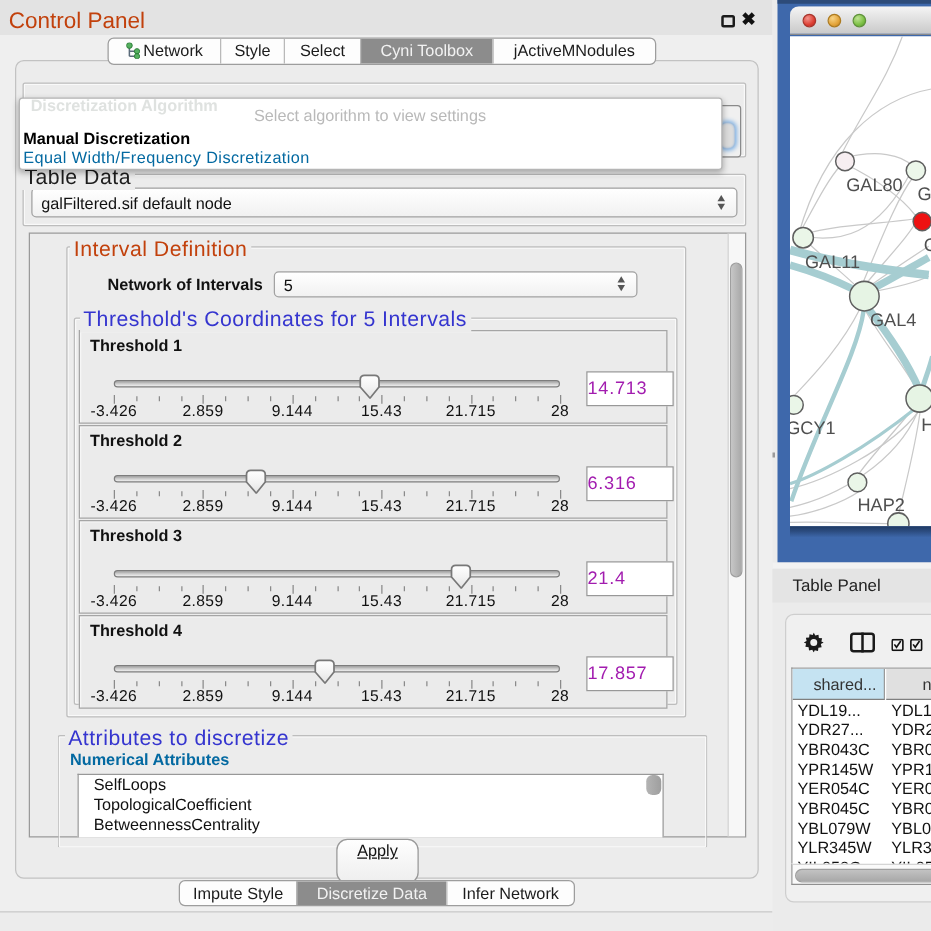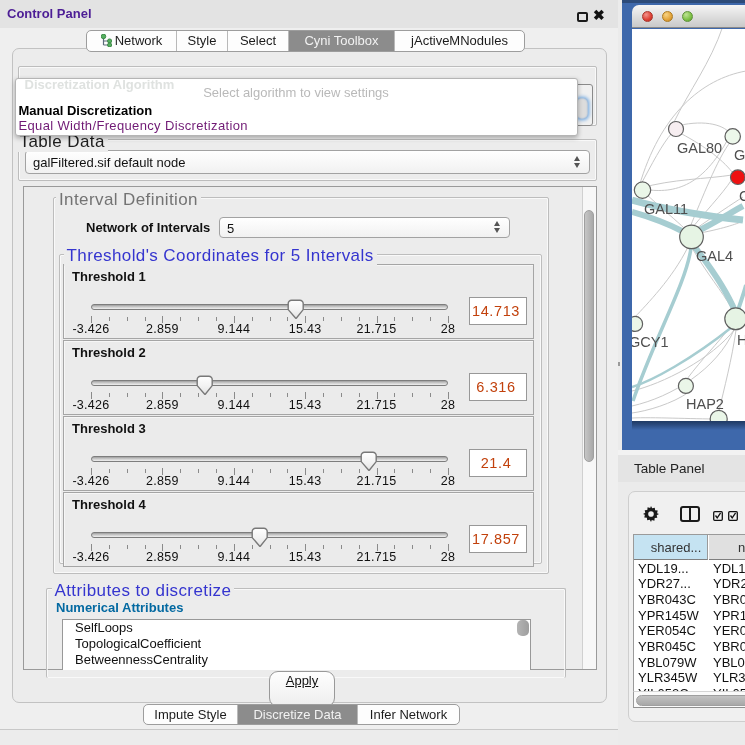--- a/index.html
+++ b/index.html
@@ -1,49 +1,49 @@
 <!DOCTYPE html>
 <html><head><meta charset="utf-8">
 <style>
 * { margin:0; padding:0; box-sizing:border-box; }
 html,body { width:745px; height:745px; background:#ececec; font-family:"Liberation Sans", sans-serif; overflow:hidden; }
 .abs { position:absolute; }
 #dock { position:absolute; left:0; top:0; width:618px; height:730px; background:#efefef; border-bottom:1px solid #c8c8c8; }
 #dock-title { position:absolute; left:0; top:0; width:618px; height:28px; background:#e3e3e3; }
-#dock-title span { position:absolute; left:7px; top:6px; font-size:13px; color:#4c1d95;font-weight:bold; }
+#dock-title span { position:absolute; left:7px; top:6px; font-size:18px; color:#c2410c; }
 #float-ic { position:absolute; left:577px; top:12px; width:11px; height:10px; border:2px solid #1a1a1a; border-radius:2px; }
 #close-ic { position:absolute; left:593px; top:7px; font-size:14px; font-weight:bold; color:#111; }
 #content { position:absolute; left:12px; top:48px; width:595px; height:655px; background:#ececec; border:1px solid #c2c2c2; border-radius:7px; }
 #tabs { position:absolute; left:86px; top:30px; height:22px; display:flex; background:#fdfdfd; border:1px solid #9d9d9d; border-radius:5px; overflow:hidden; z-index:5; }
 #tabs .tab { font-size:13px; color:#1c1c1c; line-height:20px; border-left:1px solid #b9b9b9; white-space:nowrap; text-align:center; }
 #tabs .tab:first-child { border-left:none; }
 #tabs .sel { background:#8c8c8c; color:#f2f2f2; }
 #popup { position:absolute; left:14.5px; top:78px; width:563px; height:58px; background:#fff; border:1px solid #b5b5b5; border-radius:3px; box-shadow:0 2px 5px rgba(0,0,0,0.3); z-index:20; }
 #popup .ghost { position:absolute; left:9px; top:-2px; font-size:13px; font-weight:bold; color:#dfe2e0; }
 #popup .r1 { position:absolute; left:0; right:0; top:5.5px; text-align:center; font-size:13px; color:#b9b9b9; }
 #popup .r2 { position:absolute; left:3px; top:23.5px; font-size:13px; font-weight:bold; color:#000; }
-#popup .r3 { position:absolute; left:3px; top:38.5px; font-size:13px; color:#701a75; letter-spacing:0.35px; }
+#popup .r3 { position:absolute; left:3px; top:38.5px; font-size:13px; color:#0369a1; letter-spacing:0.35px; }
 #combofrag { position:absolute; left:573px; top:84px; width:20px; height:42px; border:1px solid #8a8a8a; border-radius:3px; background:#f0f0f0; z-index:10; }
 #combofrag .bluep { position:absolute; right:4px; top:13px; width:12px; height:21px; border-radius:5px; background:#dcdcdc; box-shadow:0 0 3.5px 1.5px #7fb0e2, inset 0 0 2px #5a96d8; }
 .group { position:absolute; border:1px solid #bdbdbd; border-radius:2px; box-shadow:inset 0 0 0 1px rgba(255,255,255,0.7); }
 .gtitle { position:absolute; font-size:17px; letter-spacing:0.4px; background:#ececec; padding:0 3px; white-space:nowrap; z-index:2; }
 .combo { position:absolute; background:linear-gradient(#ffffff,#f1f1f1); border:1px solid #a2a2a2; border-radius:4px; font-size:13px; color:#111; }
 .combo .ctext { position:absolute; left:7px; top:3px; }
 .arrows { position:absolute; right:7px; top:50%; margin-top:-7px; width:9px; height:14px; }
 .arrows:before { content:""; position:absolute; left:1px; top:1px; border-left:3.5px solid transparent; border-right:3.5px solid transparent; border-bottom:5px solid #555; }
 .arrows:after { content:""; position:absolute; left:1px; bottom:1px; border-left:3.5px solid transparent; border-right:3.5px solid transparent; border-top:5px solid #555; }
 #scrollpane { position:absolute; left:23px; top:186px; width:574px; height:484px; border:1px solid #9a9a9a; background:#ececec; }
 #vscroll { position:absolute; left:582px; top:187px; width:14px; height:482px; background:#f7f7f7; border-left:1px solid #d0d0d0; }
 #vthumb { position:absolute; left:583.5px; top:210px; width:10px; height:252px; border-radius:6px; background:linear-gradient(90deg,#c6c6c6,#a9a9a9); border:1px solid #9f9f9f; }
 .thpanel { position:absolute; left:63px; width:471px; height:75px; background:#ebebeb; border:1px solid #a5a5a5; box-shadow:inset 1px 1px 0 #f6f6f6; }
 .thname { position:absolute; left:8px; top:4px; font-size:13px; font-weight:bold; color:#111; }
 .track { position:absolute; left:91px; width:357px; height:5.5px; border-radius:3px; background:linear-gradient(#9e9e9e,#c9c9c9 45%,#f0f0f0); border:1px solid #7d7d7d; }
 .tick { position:absolute; width:1px; background:#8a8a8a; }
 .ticklab { position:absolute; font-size:12.5px; color:#111; text-align:center; letter-spacing:0.3px; }
-.valbox { position:absolute; left:469px; width:58px; height:28px; background:#fff; border:1px solid #989898; font-size:14.5px; color:#c2410c; text-align:center; padding:5px 4px 0 0; letter-spacing:0.6px; }
+.valbox { position:absolute; left:469px; width:70px; height:28px; background:#fff; border:1px solid #989898; font-size:14.5px; color:#a21caf; text-align:left; padding:5px 4px 0 0; letter-spacing:0.6px; }
 #listbox { position:absolute; left:62px; top:619px; width:469px; height:51px; background:#fff; border:1px solid #989898; border-bottom:none; overflow:hidden; }
 #listbox div { font-size:13px; color:#111; padding-left:12px; height:16px; line-height:16px; }
 #listscroll { position:absolute; right:1px; top:0px; width:11px; height:51px; background:linear-gradient(90deg,#b4b4b4,#9e9e9e); border-radius:5px; }
 #apply { position:absolute; left:269px; top:671px; width:66px; height:36px; background:linear-gradient(#fefefe,#eee); border:1px solid #999; border-radius:9px; text-align:center; font-size:13px; color:#111; line-height:18px; z-index:6;text-decoration:underline; }
 #btabs { position:absolute; left:143px; top:704px; height:21px; display:flex; background:#fdfdfd; border:1px solid #9d9d9d; border-radius:5px; overflow:hidden; z-index:6; }
 #btabs .tab { font-size:13px; color:#1c1c1c; line-height:19px; border-left:1px solid #b9b9b9; text-align:center; }
 #btabs .tab:first-child { border-left:none; }
 #btabs .sel { background:#8c8c8c; color:#f2f2f2; }
 #rside { position:absolute; left:618px; top:0; width:127px; height:745px; background:#ebebeb; }
 #netwin { position:absolute; left:3.5px; top:0; width:124px; height:450px; background:#3e68ab; }
@@ -99,21 +99,21 @@
   <div class="combo" style="left:25px;top:150px;width:565px;height:24px;">
       <span class="ctext" style="top:4px">galFiltered.sif default node</span>
       <span class="arrows"></span>
     </div>
 
   <div id="scrollpane"></div>
   <div id="vscroll"></div>
     <div id="vthumb"></div>
 
   <div class="group" style="left:52.5px;top:197px;width:496px;height:377px;"></div>
-  <div class="gtitle" style="left:56px;top:190px;color:#737373;">Interval Definition</div>
+  <div class="gtitle" style="left:56px;top:190px;color:#c2410c;">Interval Definition</div>
   <div style="position:absolute;left:86px;top:220px;font-size:13px;font-weight:bold;color:#111;">Network of Intervals</div>
   <div class="combo" style="left:219px;top:216.5px;width:291px;height:21px;">
       <span class="ctext" style="top:3px">5</span>
       <span class="arrows"></span>
     </div>
 
   <div class="group" style="left:59px;top:254px;width:483px;height:310px;"></div>
   <div class="gtitle" style="left:63.5px;top:246px;color:#3535cf;">Threshold's Coordinates for 5 Intervals</div>
 
 <div class="thpanel" style="top:264px">

